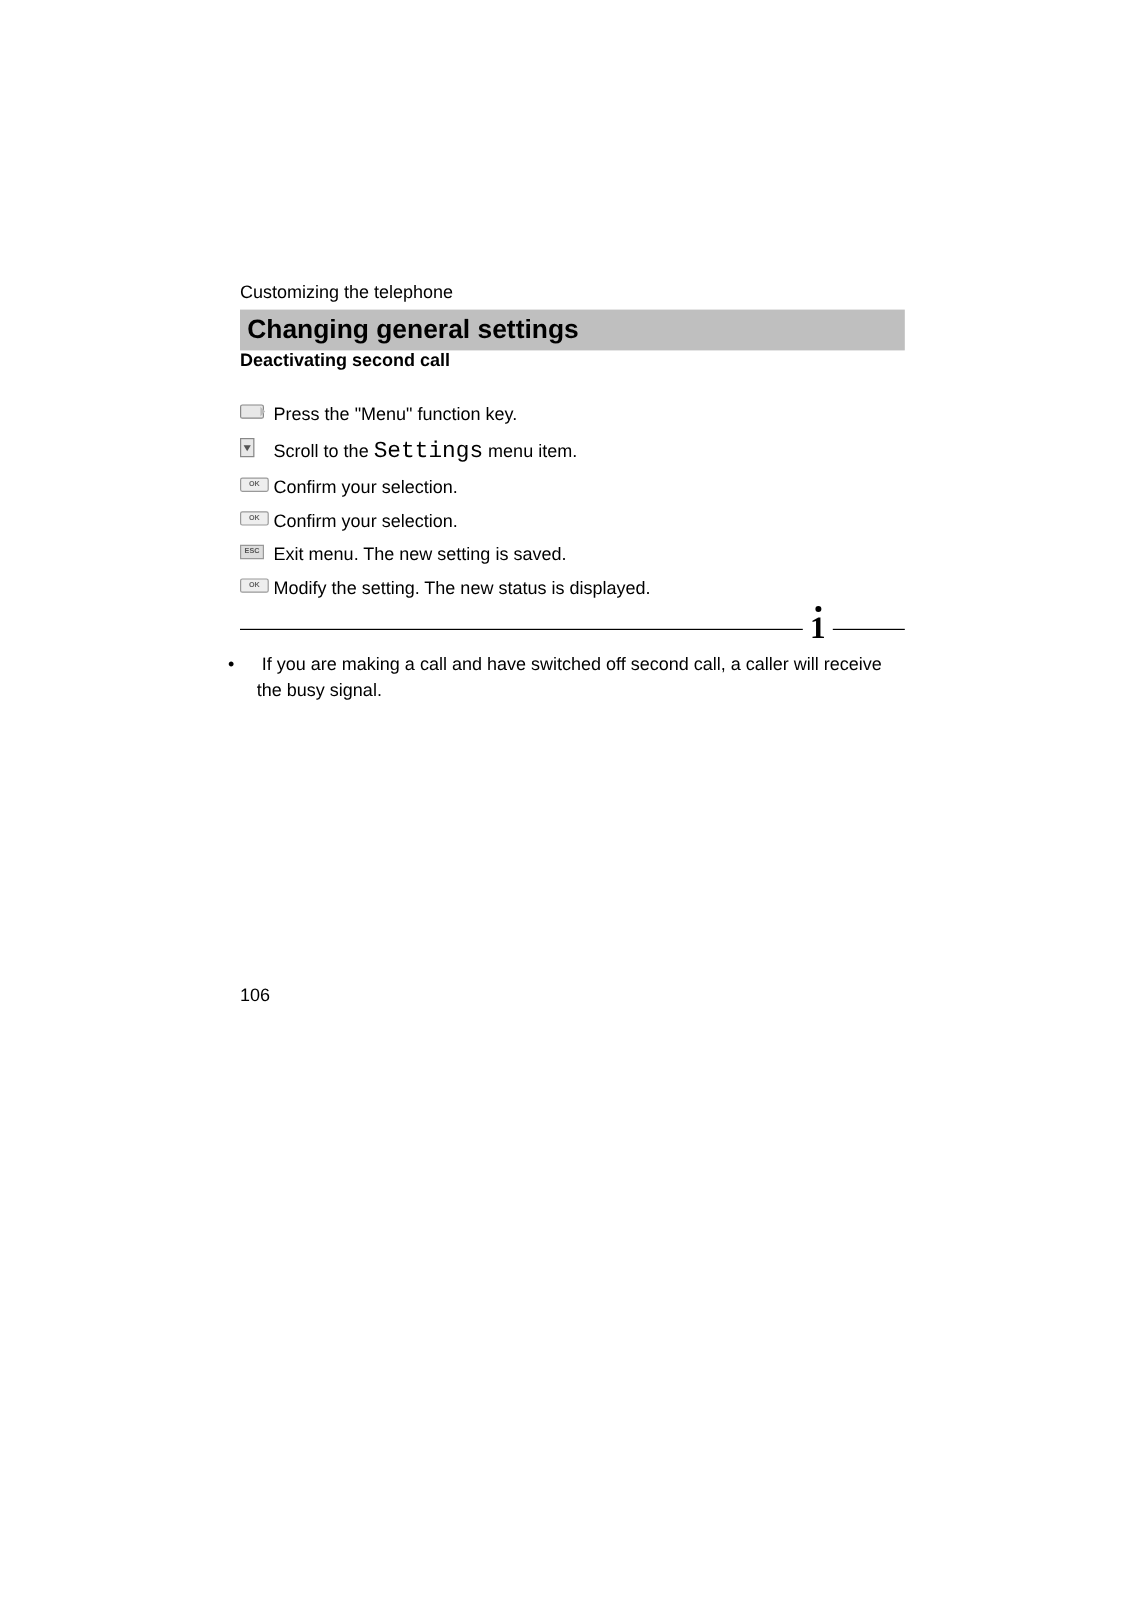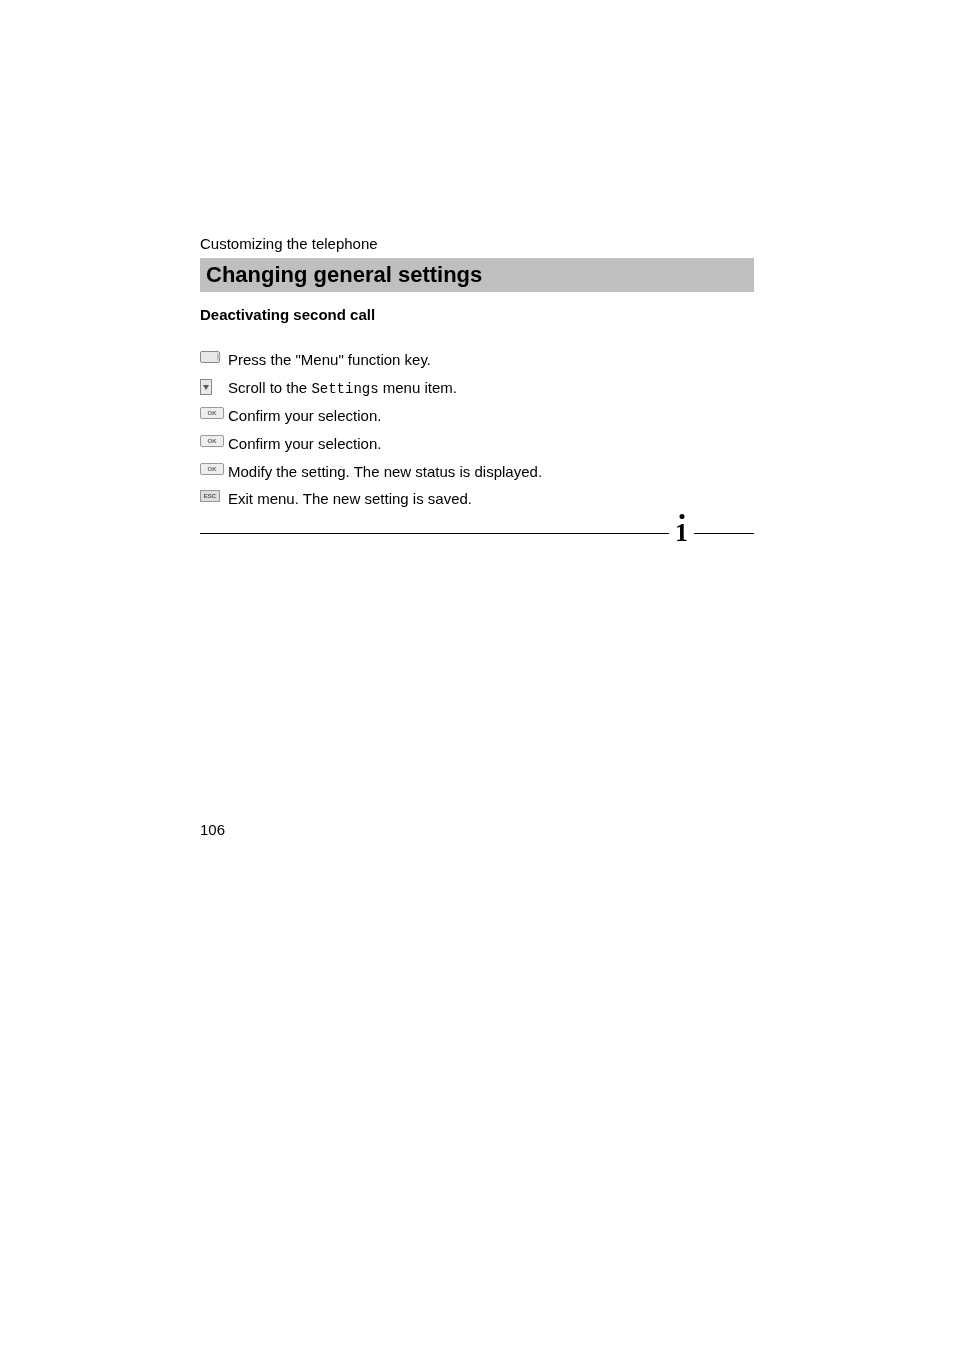--- a/index.html
+++ b/index.html
@@ -20,21 +20,20 @@
   }
   .breadcrumb {
     font-size: 15px;
     margin-bottom: 6px;
   }
   .section-title {
     background: #bfbfbf;
     font-size: 22px;
     font-weight: bold;
     padding: 4px 6px;
-    margin-bottom: 14px;
   }
   .subhead {
     font-size: 15px;
     font-weight: bold;
     margin-bottom: 26px;
   }
   .step {
     display: flex;
     align-items: flex-start;
     font-size: 15px;
@@ -47,21 +46,21 @@
     display: flex;
     align-items: center;
     justify-content: flex-start;
     padding-top: 2px;
   }
   .step .text {
     flex: 1 1 auto;
   }
   .mono {
     font-family: "Courier New", Courier, monospace;
-    font-size: 14px;
+    font-size: 19px;
   }
   .info-divider {
     display: flex;
     align-items: center;
     margin: 14px 0 10px 0;
   }
   .info-divider .rule {
     height: 1px;
     background: #000;
   }
@@ -196,33 +195,37 @@
   <div class="step">
     <span class="icon-slot">
         <span class="i-ok">OK</span>
       </span>
     <span class="text">Confirm your selection.</span>
   </div>
 
 
   <div class="step">
     <span class="icon-slot">
+        <span class="i-esc">ESC</span>
+      </span>
+    <span class="text">Exit menu. The new setting is saved.</span>
+  </div>
+
+  <div class="step">
+    <span class="icon-slot">
         <span class="i-ok">OK</span>
       </span>
     <span class="text">Modify the setting. The new status is displayed.</span>
-  </div>
-
-  <div class="step">
-    <span class="icon-slot">
-        <span class="i-esc">ESC</span>
-      </span>
-    <span class="text">Exit menu. The new setting is saved.</span>
   </div>
 
   <div class="info-divider">
     <span class="rule left"></span>
     <span class="info-icon">1</span>
     <span class="rule right"></span>
   </div>
 
+  <div class="note-list">
+    <span class="bullet">•</span>
+    <span>If you are making a call and have switched off second call, a caller will receive the busy signal.</span>
+  </div>
 
   <div class="page-number">106</div>
 </div>
 
 </body></html>

